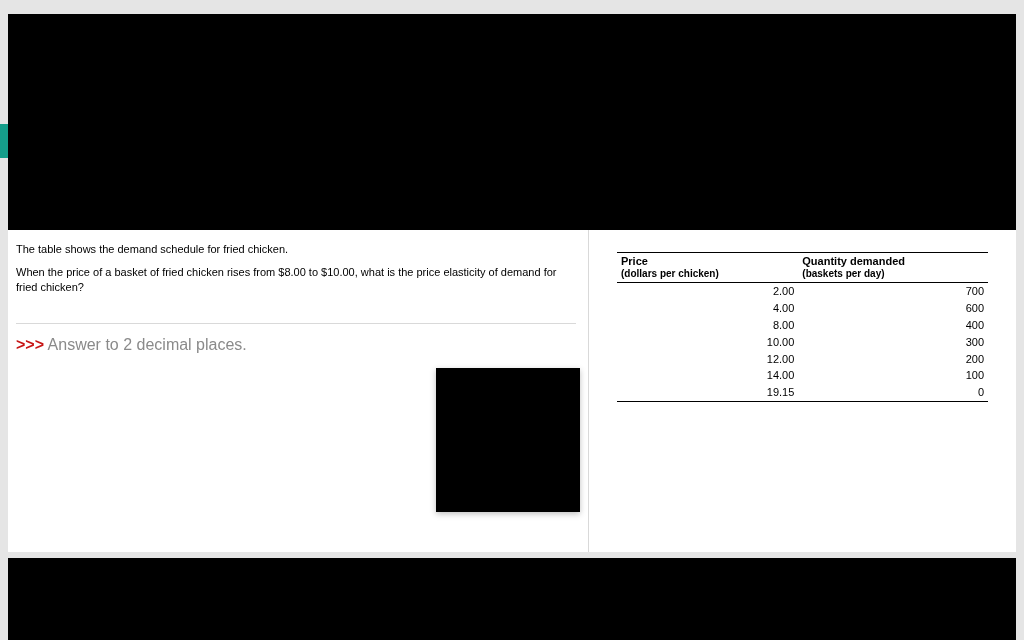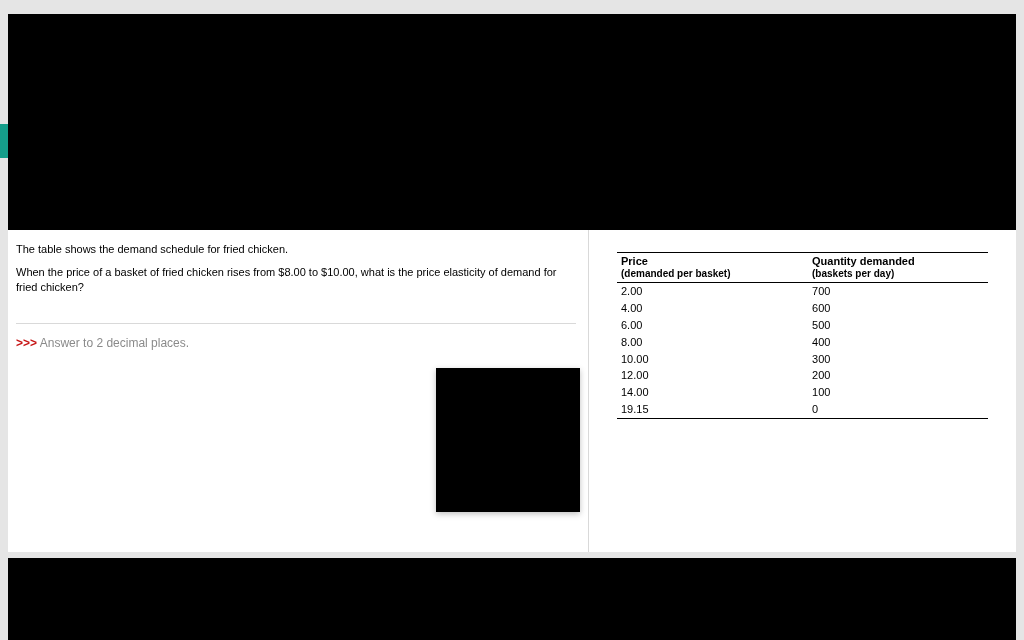--- a/index.html
+++ b/index.html
@@ -64,21 +64,21 @@
   .question { margin-bottom: 12px; line-height: 1.35; padding-bottom: 28px; border-bottom: 1px solid #d9d9d9; }
   .answer-line { margin-bottom: 6px; line-height: 1.35; }
   .input-box {
     display: inline-block;
     width: 18px;
     height: 14px;
     border: 1px solid #6f6f6f;
     vertical-align: middle;
     margin: 0 2px -2px 2px;
   }
-  .hint { color: #8a8a8a; font-size: 12px; }
+  .hint { color: #8a8a8a; font-size: 16px; }
   .hint-prefix { color: #c71616; font-weight: bold; }
 
   .right-col {
     position: absolute;
     left: 581px;
     right: 0;
     top: 0;
     bottom: 0;
     padding: 22px 28px 0 28px;
     box-sizing: border-box;
@@ -96,21 +96,21 @@
     border-bottom: 1px solid #000;
     padding: 2px 4px;
     line-height: 1.2;
   }
   table.demand thead th .sub {
     display: block;
     font-weight: bold;
     font-size: 10px;
   }
   table.demand tbody td {
-    text-align: left;
+    text-align: right;
     padding: 1px 4px;
     line-height: 1.35;
   }
   table.demand tbody tr:last-child td {
     border-bottom: 1px solid #000;
   }
 
   .float-black {
     position: absolute;
     left: 436px;
@@ -147,42 +147,38 @@
     </div>
 
     <div class="divider"></div>
 
     <div class="right-col">
       <table class="demand">
         <thead>
           <tr>
             <th>
               <span>Price</span>
-              <span class="sub">(demanded per basket)</span>
+              <span class="sub">(dollars per chicken)</span>
             </th>
             <th>
               <span>Quantity demanded</span>
               <span class="sub">(baskets per day)</span>
             </th>
           </tr>
         </thead>
         <tbody>
           <tr>
               <td>2.00</td>
               <td>700</td>
             </tr>
           <tr>
               <td>4.00</td>
               <td>600</td>
             </tr>
           <tr>
-              <td>6.00</td>
-              <td>500</td>
-            </tr>
-          <tr>
               <td>8.00</td>
               <td>400</td>
             </tr>
           <tr>
               <td>10.00</td>
               <td>300</td>
             </tr>
           <tr>
               <td>12.00</td>
               <td>200</td>

